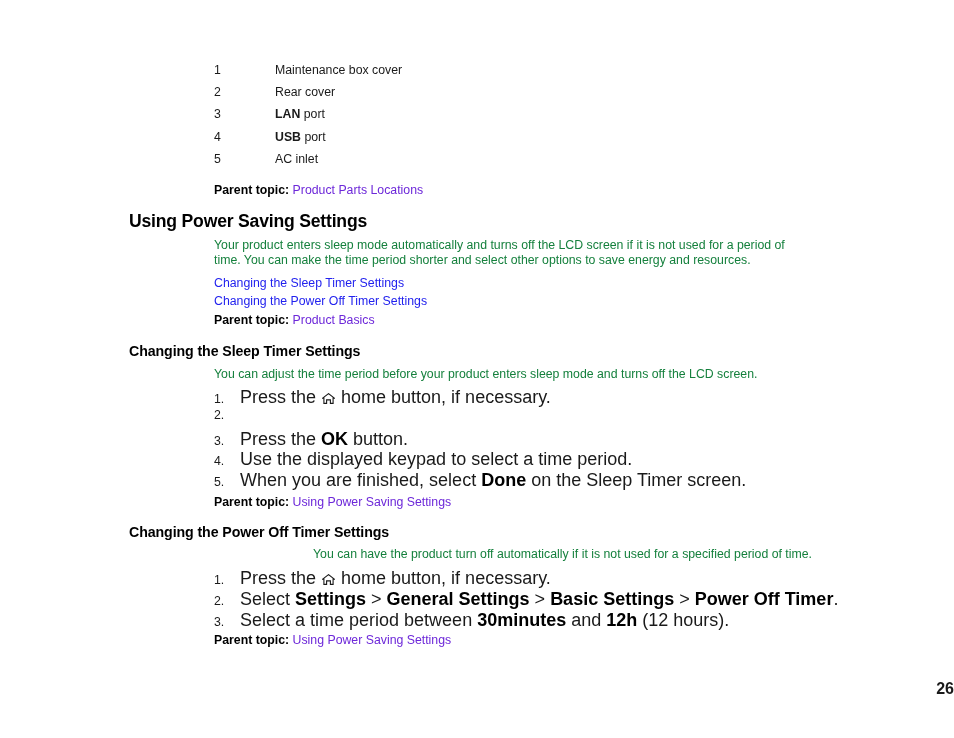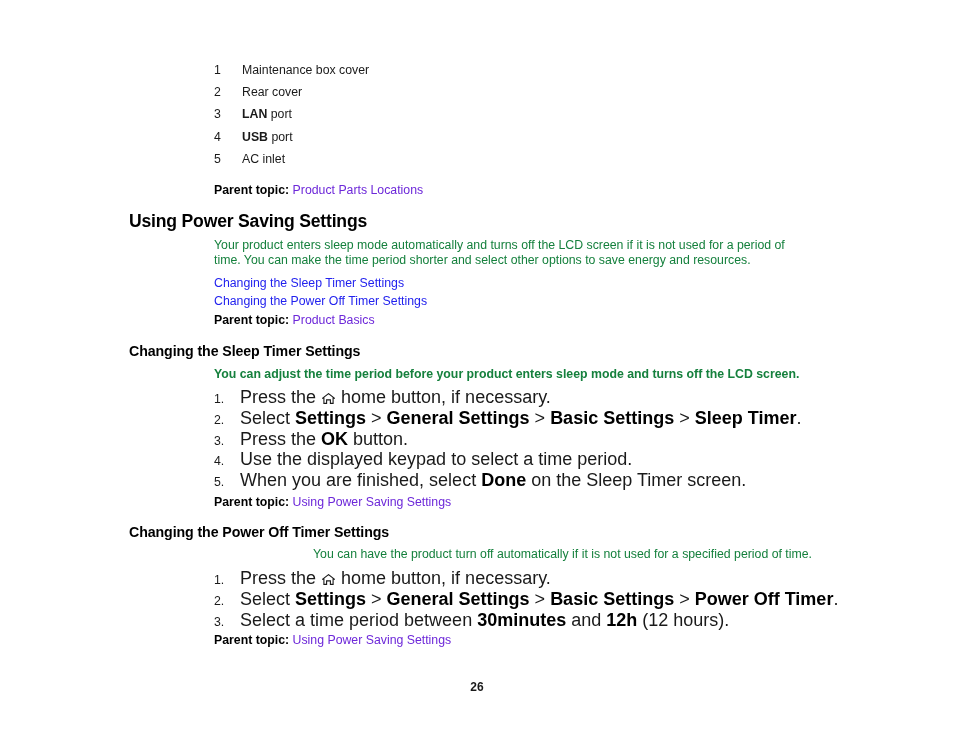--- a/index.html
+++ b/index.html
@@ -36,20 +36,21 @@
   }
   .parts-num {
     width: 28px;
     flex: 0 0 28px;
     font-size: 12.3px;
     color: #1a1a1a;
   }
   .parts-label {
     font-size: 12.3px;
     color: #1a1a1a;
+    margin-left: 33px;
   }
 
   
   .parent-topic {
     position: absolute;
     font-size: 12.3px;
     line-height: 15px;
     white-space: nowrap;
   }
   .parent-topic .pt-label {
@@ -148,22 +149,22 @@
     left: 0;
     top: 0;
   }
 
   
   .page-number {
     position: absolute;
     left: 0;
     top: 680px;
     width: 954px;
-    text-align: center;
-    font-size: 12px;
+    text-align: right;
+    font-size: 16px;
     font-weight: bold;
     color: #1a1a1a;
   }
 </style>
 </head>
 <body>
 
 <div class="page">
 
   <div class="parts-list" id="parts-list">
@@ -203,32 +204,31 @@
       <a href="#">Changing the Power Off Timer Settings</a>
     </div>
 
   <div class="parent-topic" style="left:214px; top:313px;">
     <span class="pt-label">Parent topic:</span>
     <a class="pt-link" href="#">Product Basics</a>
   </div>
 
   <div class="h2" style="top:343px;">Changing the Sleep Timer Settings</div>
 
-  <div class="para" style="top:367px;font-weight:bold;">You can adjust the time period before your product enters sleep mode and turns off the LCD screen.</div>
+  <div class="para" style="top:367px;">You can adjust the time period before your product enters sleep mode and turns off the LCD screen.</div>
 
   <div class="steps" style="top:387px;" id="steps-sleep">
       <div class="step-row">
         <span class="step-num">1.</span>
         <span class="step-text">Press the <span class="home-icon"><svg width="13" height="11" viewBox="0 0 13 11">
               <path d="M6.5 0.6 L0.7 5.1 L1.9 5.1 L1.9 10.4 L4.6 10.4 L4.6 6.9 L8.4 6.9 L8.4 10.4 L11.1 10.4 L11.1 5.1 L12.3 5.1 Z" fill="none" stroke="#1a1a1a" stroke-width="1.1" stroke-linejoin="miter"></path>
             </svg></span> home button, if necessary.</span>
       </div>
       <div class="step-row">
         <span class="step-num">2.</span>
-        <span class="step-text">Select <b>Settings</b> &gt; <b>General Settings</b> &gt; <b>Basic Settings</b> &gt; <b>Sleep Timer</b>.</span>
       </div>
       <div class="step-row">
         <span class="step-num">3.</span>
         <span class="step-text">Press the <b>OK</b> button.</span>
       </div>
       <div class="step-row">
         <span class="step-num">4.</span>
         <span class="step-text">Use the displayed keypad to select a time period.</span>
       </div>
       <div class="step-row">

